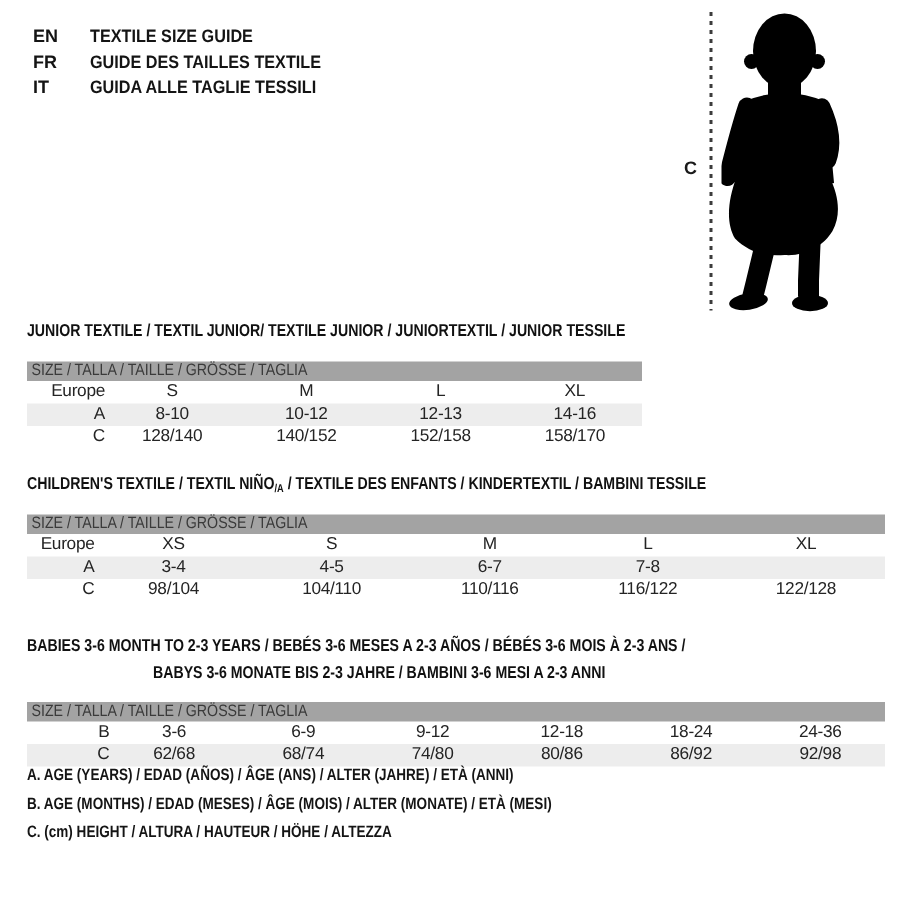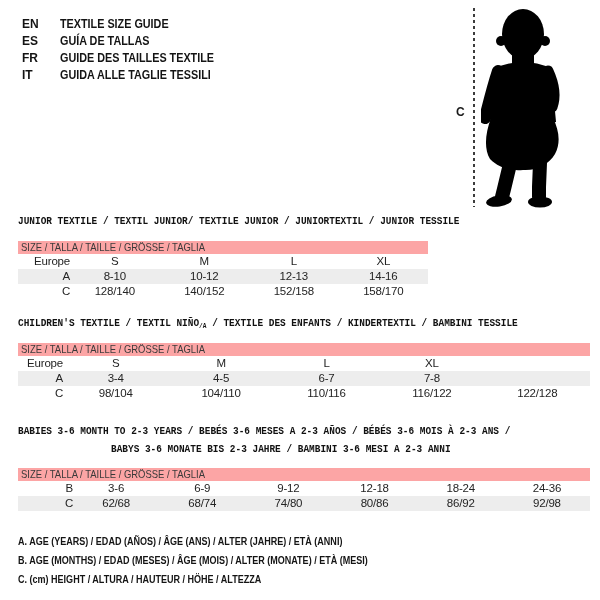--- a/index.html
+++ b/index.html
@@ -23,57 +23,53 @@
 
   
   .dashed-line{
     left:473px;top:8px;width:2px;height:199px;
     background:repeating-linear-gradient(to bottom,#3c3c3c 0 3px,transparent 3px 6px);
   }
   .figure-c{left:456px;top:105px;font-size:12px;font-weight:700;color:#1a1a1a;}
   .baby-svg{left:481px;top:6px;}
 
   
-  .sec-title{left:18px;font-size:11.5px;font-weight:700;color:#111;line-height:14px;font-family:Liberation Mono, monospace;}
+  .sec-title{left:18px;font-size:11.5px;font-weight:700;color:#111;line-height:14px;}
   .sec-title .sub2{font-size:7.5px;vertical-align:-2px;letter-spacing:0;}
   .two-line div{height:18px;text-align:center;}
 
   
   .stable{left:18px;}
   .thead{
-    height:13px;line-height:13px;background:#fca5a5;color:#3a3a3a;
+    height:13px;line-height:13px;background:#a3a3a3;color:#3a3a3a;
     font-size:11px;padding-left:3px;
   }
   .trow{display:grid;height:15px;line-height:15.5px;font-size:11.5px;color:#242424;letter-spacing:-0.2px;}
   .t1 .trow{grid-template-columns:52px repeat(4,1fr);}
   .t2 .trow{grid-template-columns:45px repeat(5,1fr);}
   .t3 .trow{grid-template-columns:55px repeat(6,1fr);}
   .tlabel{text-align:right;padding-left:3px;}
   .tcell{text-align:center;}
   .stripe{background:#ededed;}
   .w1{width:410px;}
   .w2{width:572px;}
 
   
-  .footnotes{left:18px;top:532px;}
+  .footnotes{left:18px;top:508px;}
   .fn-line{height:19px;line-height:19px;font-size:11px;font-weight:700;color:#141414;}
 </style>
 </head>
 <body>
 
 <div>
 
   <div class="abs lang-block">
     <div class="lang-row">
       <span class="lang-code">EN</span>
       <span class="cond90">TEXTILE SIZE GUIDE</span>
-    </div>
-    <div class="lang-row">
-      <span class="lang-code">ES</span>
-      <span class="cond90">GUÍA DE TALLAS</span>
     </div>
     <div class="lang-row">
       <span class="lang-code">FR</span>
       <span class="cond90">GUIDE DES TAILLES TEXTILE</span>
     </div>
     <div class="lang-row">
       <span class="lang-code">IT</span>
       <span class="cond90">GUIDA ALLE TAGLIE TESSILI</span>
     </div>
   </div>
@@ -127,20 +123,21 @@
 
   <div class="abs sec-title" style="top:316px">
     <span class="cond"><span>CHILDREN'S TEXTILE / TEXTIL NIÑO</span><span class="sub2">/A</span><span> / TEXTILE DES ENFANTS / KINDERTEXTIL / BAMBINI TESSILE</span></span>
   </div>
   <div class="abs stable t2 w2" style="top:343px">
     <div class="thead">
       <span class="cond86">SIZE / TALLA / TAILLE / GRÖSSE / TAGLIA</span>
     </div>
     <div class="trow">
       <span class="tlabel">Europe</span>
+      <span class="tcell">XS</span>
       <span class="tcell">S</span>
       <span class="tcell">M</span>
       <span class="tcell">L</span>
       <span class="tcell">XL</span>
     </div>
     <div class="trow stripe">
       <span class="tlabel">A</span>
       <span class="tcell">3-4</span>
       <span class="tcell">4-5</span>
       <span class="tcell">6-7</span>

